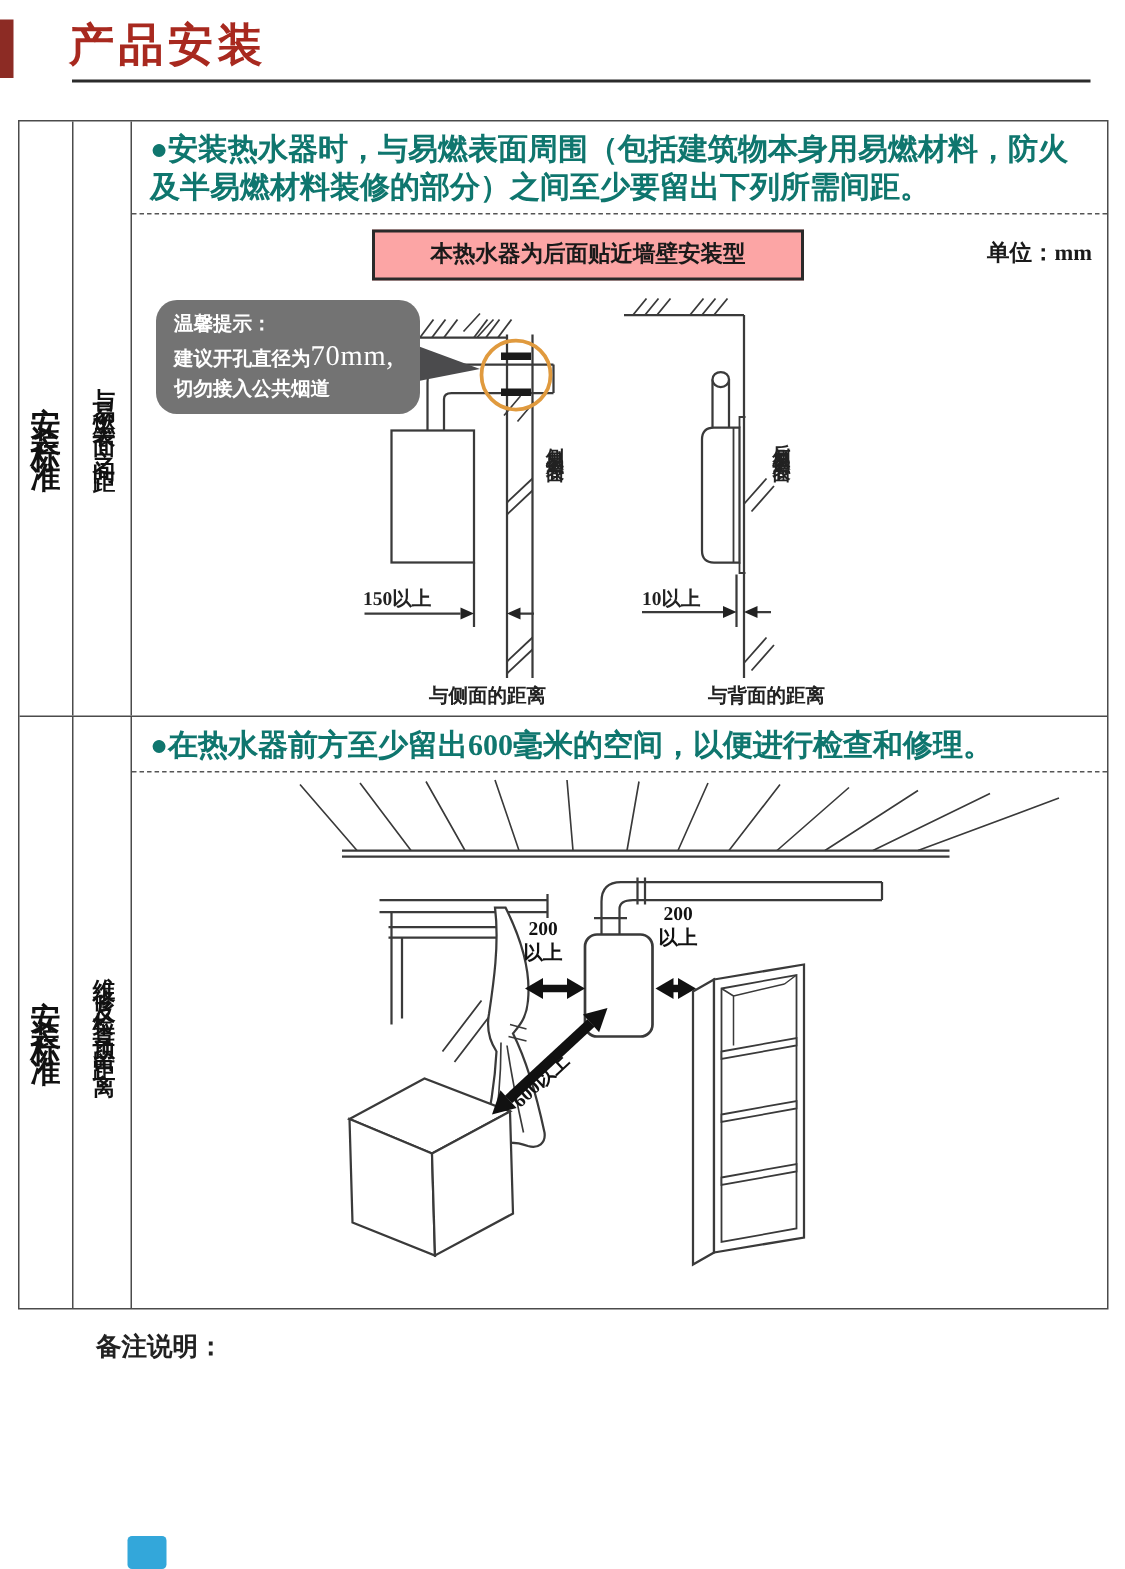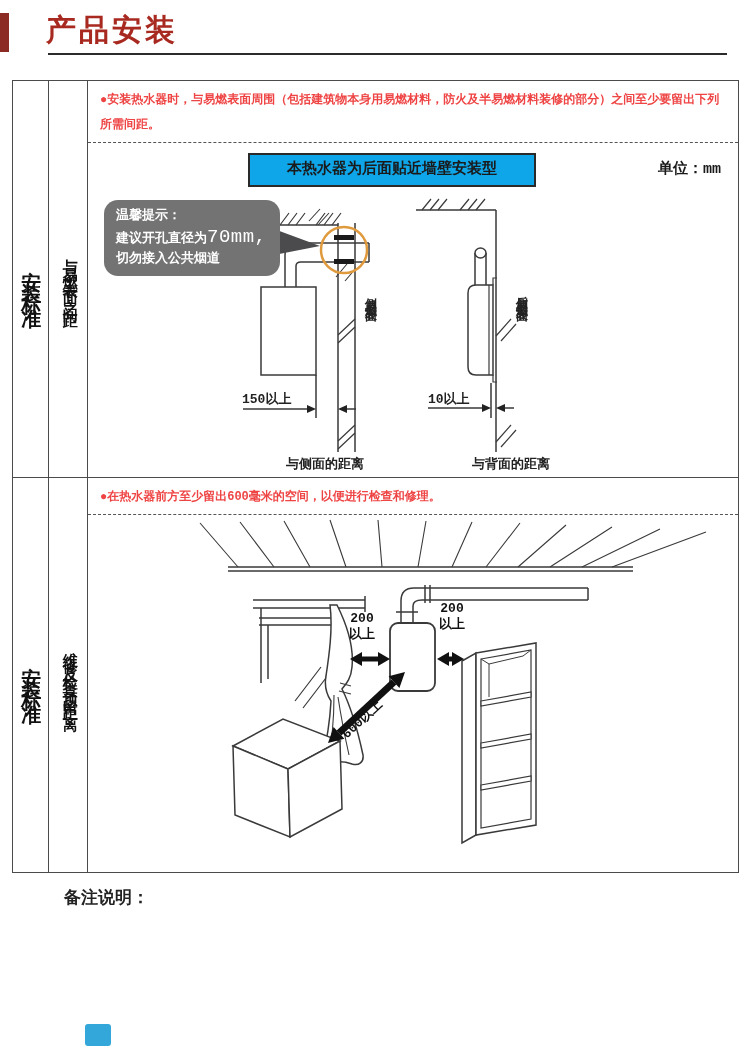--- a/index.html
+++ b/index.html
@@ -1,42 +1,42 @@
 <!DOCTYPE html>
 <html><head>
 <meta charset="utf-8">
 <style>
   html,body{margin:0;padding:0;background:#fff;}
   .page{position:relative;width:750px;height:1046px;background:#fff;overflow:hidden;
-        font-family:Liberation Mono, monospace;color:#1a1a1a;}
+        font-family:Liberation Serif, serif;color:#1a1a1a;}
   
   .accent-bar{position:absolute;left:0;top:13px;width:9px;height:39px;background:#8c2b24;}
   .page-title{position:absolute;left:46px;top:10px;font-size:30px;font-weight:bold;color:#a8291f;letter-spacing:3px;}
   .title-underline{position:absolute;left:48px;top:53px;width:679px;height:2px;background:#2b2b2b;}
   
   .spec-table{position:absolute;left:12px;top:80px;width:727px;height:793px;border:1px solid #4b4b4b;box-sizing:border-box;}
   .t-row{display:flex;box-sizing:border-box;}
   .t-row.first{height:397px;border-bottom:1px solid #4b4b4b;}
   .t-row.second{height:394px;}
   .cell-cat{width:36px;border-right:1px solid #4b4b4b;display:flex;align-items:center;justify-content:center;box-sizing:border-box;}
   .cell-sub{width:40px;border-right:1px solid #4b4b4b;display:flex;align-items:center;justify-content:center;box-sizing:border-box;}
   .v-text{writing-mode:vertical-lr;text-orientation:upright;font-weight:bold;color:#111;}
   .cat-text{font-size:20px;letter-spacing:12px;}
   .sub-text{font-size:15px;letter-spacing:8px;}
   .cell-content{flex:1;position:relative;box-sizing:border-box;}
-  .bullets{padding:7px 12px 4px 12px;font-size:12px;font-weight:bold;line-height:25px;color:#ef4444;
+  .bullets{padding:7px 12px 4px 12px;font-size:20px;font-weight:bold;line-height:25px;color:#0f766e;
            border-bottom:1px dashed #555;}
   .bullets div{margin:0;}
   
   .diagram{position:relative;width:650px;}
   .diagram svg{position:absolute;left:0;top:0;}
   .lab{position:absolute;font-size:13px;font-weight:bold;color:#222;white-space:nowrap;}
   .lab.center{text-align:center;}
   .boxed-title{position:absolute;left:160px;top:10px;width:284px;height:30px;line-height:30px;
-               border:2px solid #2a2a2a;text-align:center;font-size:15px;font-weight:bold;background:#0ea5e9;}
+               border:2px solid #2a2a2a;text-align:center;font-size:15px;font-weight:bold;background:#fca5a5;}
   .unit-label{position:absolute;left:538px;top:16px;font-size:15px;font-weight:bold;margin-left:32px;}
   .tooltip{position:absolute;left:16px;top:57px;width:176px;box-sizing:border-box;padding:7px 10px 8px 12px;
            background:#737373;border-radius:14px;color:#fff;line-height:1.35;}
   .tooltip .t1{font-size:13px;font-weight:bold;}
   .tooltip .t2{font-size:13px;font-weight:bold;white-space:nowrap;}
   .tooltip .t2 .big{font-size:19px;font-weight:normal;letter-spacing:0.5px;}
   .tooltip .t3{font-size:13px;font-weight:bold;}
   .wall-label{position:absolute;writing-mode:vertical-lr;text-orientation:upright;
               font-size:12px;font-weight:bold;letter-spacing:3px;color:#222;}
   .dim2label{position:absolute;width:40px;text-align:center;font-size:13px;font-weight:bold;

